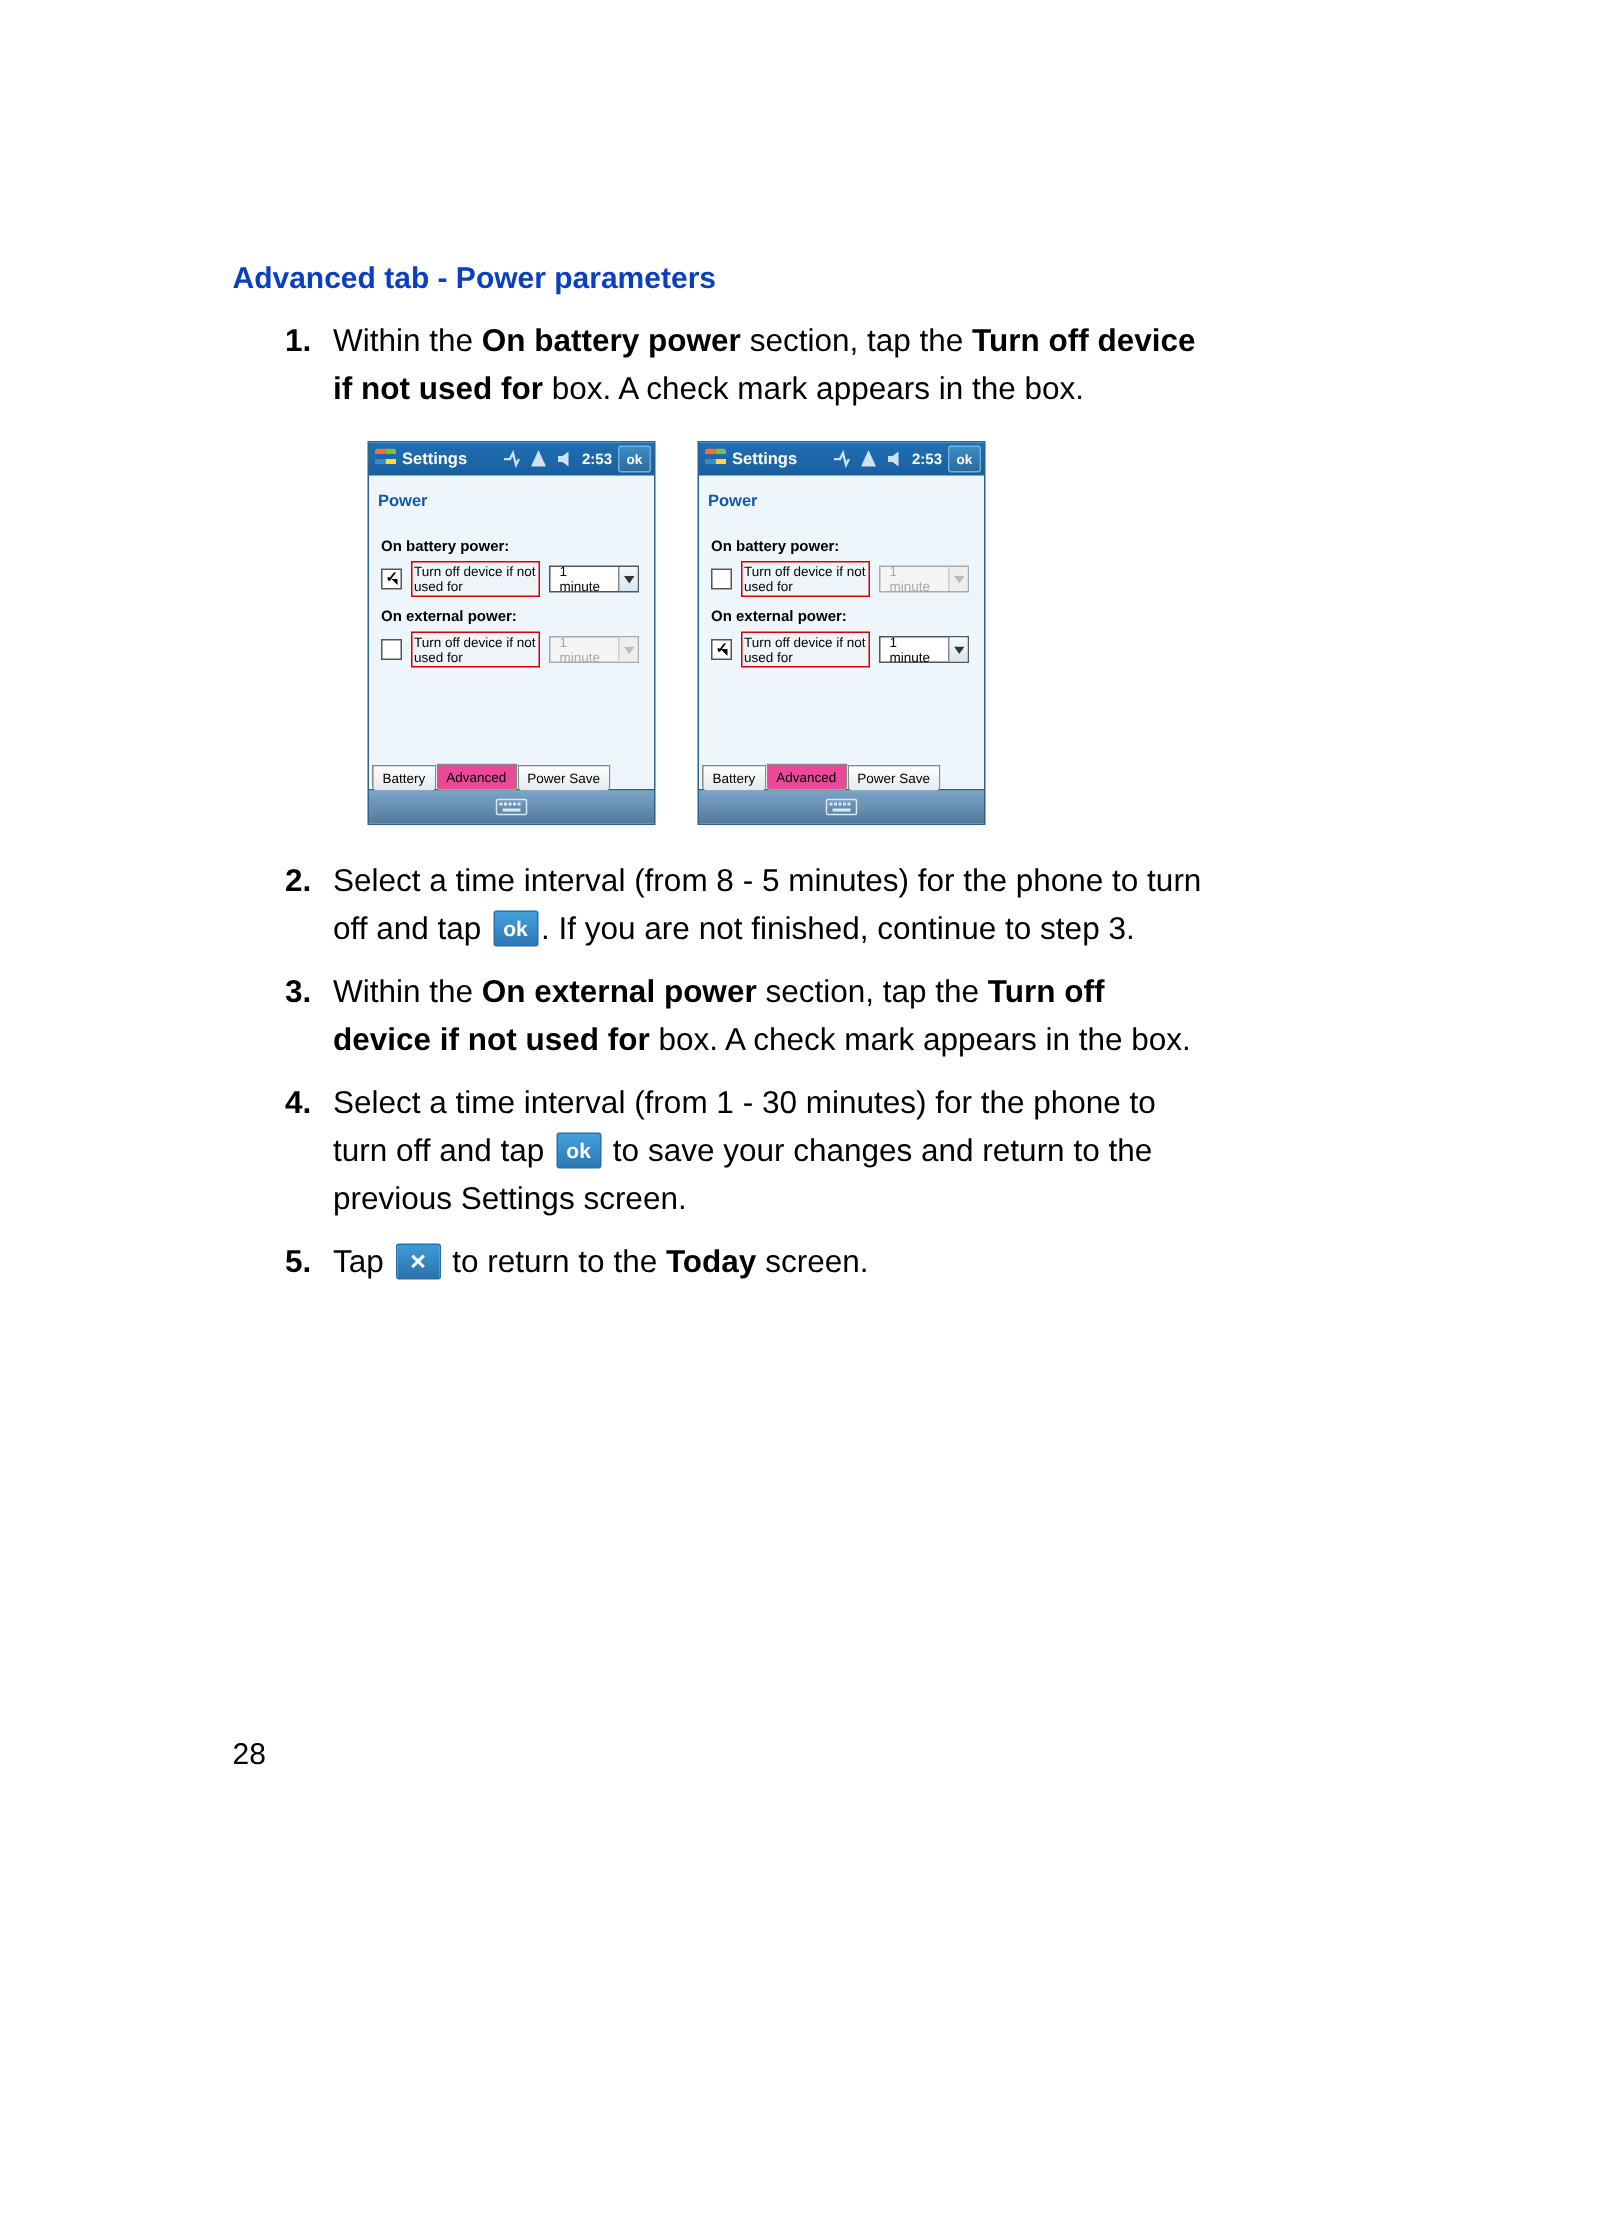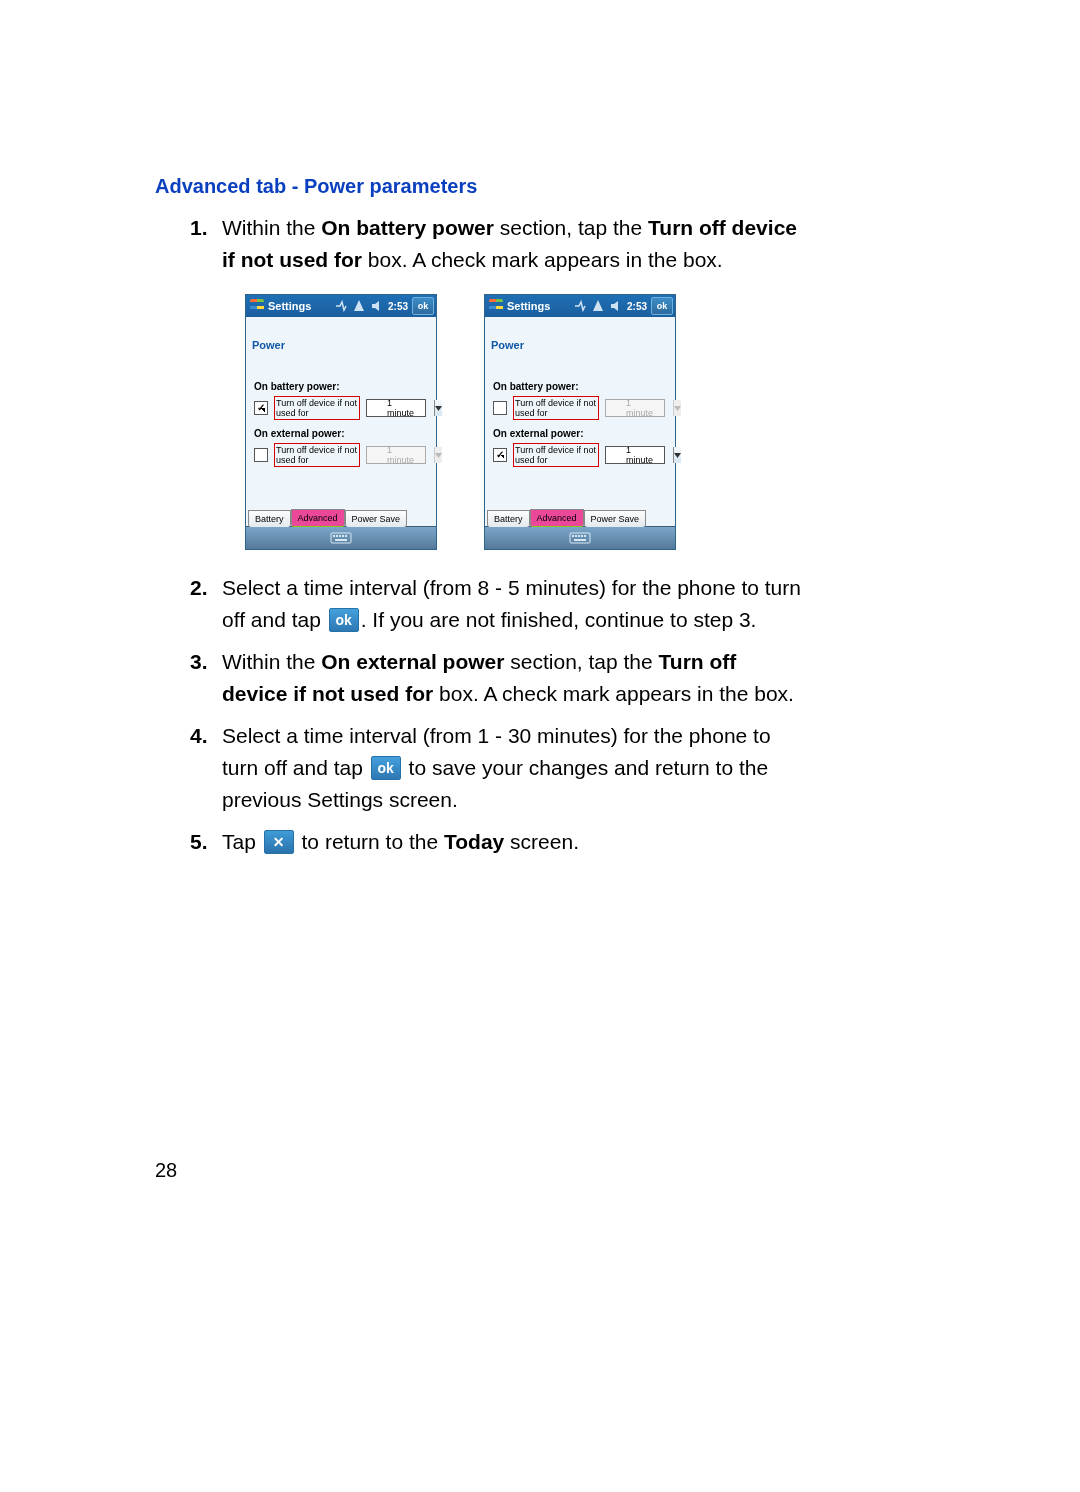--- a/index.html
+++ b/index.html
@@ -4,51 +4,51 @@
 <style>
   html,body{margin:0;padding:0;background:#fff;font-family:Arial,Helvetica,sans-serif;color:#000;}
   .page{width:956px;height:1492px;position:relative;box-sizing:border-box;padding:175px 155px 0 155px;}
   .section-title{color:#0a3fbf;font-weight:bold;font-size:20px;margin:0 0 14px 0;}
   .para{font-size:21px;line-height:32px;margin:0 0 14px 0;font-family:Arial,Helvetica,sans-serif;}
   .ol{list-style:none;margin:0;padding:0 0 0 35px;}
   .ol li{display:flex;font-size:21px;line-height:32px;margin-bottom:10px;font-family:Arial,Helvetica,sans-serif;}
   .lin{font-weight:bold;flex:0 0 32px;}
   .litxt{flex:1;}
   b{font-weight:bold;}
-  .figures{display:flex;gap:47px;margin:18px 0 22px 90px;}
+  .figures{display:flex;gap:28px;margin:18px 0 22px 90px;}
   .device{width:192px;height:256px;background:#eef6fb;border:1px solid #2e648b;box-sizing:border-box;display:flex;flex-direction:column;font-family:Tahoma,Arial,sans-serif;font-size:10px;color:#000;}
   
   .tbar{height:22px;background:linear-gradient(#1f6fb5,#1a5f9e);display:flex;align-items:center;color:#fff;font-weight:bold;font-size:11px;padding:0 2px;}
   .winflag{width:14px;height:14px;margin:0 4px 0 2px;position:relative;}
   .winflag::before{content:"";position:absolute;inset:0;background:
      linear-gradient(#ff6b35 0 50%, transparent 0) 0 0/50% 50% no-repeat,
      linear-gradient(#7cc142 0 50%, transparent 0) 100% 0/50% 50% no-repeat,
      linear-gradient(#3b8bd1 0 50%, transparent 0) 0 100%/50% 50% no-repeat,
      linear-gradient(#ffd93d 0 50%, transparent 0) 100% 100%/50% 50% no-repeat;
      border-radius:2px;}
   .tspacer{flex:1;}
   .ticon{width:16px;height:16px;margin:0 1px;display:flex;align-items:center;justify-content:center;fill:#cfe2f3;}
   .tclock{font-size:10px;font-weight:bold;margin:0 2px;}
   .okbtn-bar{width:20px;height:16px;background:linear-gradient(#3c8cc7,#2d6b9e);border:1px solid #6fb2de;border-radius:2px;display:flex;align-items:center;justify-content:center;font-size:9px;color:#fff;font-weight:bold;margin-left:2px;}
   
-  .subhdr{height:18px;padding:19px 6px;color:#1258a7;font-weight:bold;font-size:11px;display:flex;align-items:center;}
+  .subhdr{height:18px;padding:8px 6px;color:#1258a7;font-weight:bold;font-size:11px;display:flex;align-items:center;}
   
   .pcontent{flex:1;padding:6px 8px;}
   .grp-title{font-weight:bold;font-size:10px;margin:2px 0 4px 0;}
   .row{display:flex;align-items:center;gap:6px;margin-bottom:8px;}
   .chk{width:12px;height:12px;border:1px solid #555;background:#fff;display:flex;align-items:center;justify-content:center;flex-shrink:0;}
   .chk.checked::after{content:"";width:8px;height:8px;background:
      conic-gradient(from 45deg, transparent 0 12%, #000 0 25%, transparent 0);
   }
   .chk.checked::after{content:"✓";font-size:10px;line-height:8px;font-weight:bold;}
   .chklab{font-size:9px;line-height:10px;width:82px;}
   .hlbox{border:1px solid #d40000;padding:1px;}
   .dd{border:1px solid #555;height:16px;width:58px;display:flex;align-items:center;font-size:9px;background:#fff;}
   .dd.disabled{border-color:#aaa;color:#aaa;background:#f5f5f5;}
-  .dd .ddtxt{flex:1;padding:0 20px;}
+  .dd .ddtxt{flex:1;padding:0 6px;}
   .dd .ddar{width:12px;align-self:stretch;border-left:1px solid #888;display:flex;align-items:center;justify-content:center;background:linear-gradient(#f4f9fc,#d7e6f1);}
   .dd.disabled .ddar{border-left-color:#ccc;background:#eee;}
   .ddar svg{width:7px;height:5px;fill:#333;}
   .dd.disabled .ddar svg{fill:#bbb;}
   
   .tabs{display:flex;align-items:flex-end;height:22px;padding-left:2px;text-align:center;}
   .tab{border:1px solid #888;border-bottom:none;background:linear-gradient(#fdfdfd,#e3e9ee);font-size:9px;padding:3px 6px;border-radius:0 0 3px 3px;margin-right:0px;position:relative;top:1px;}
   .tab.active{background:#ec4899;border-bottom:1px solid #84cc16;z-index:2;}
   
   .softbar{height:22px;background:linear-gradient(#7aa6c9,#55799a);display:flex;align-items:center;justify-content:center;border-top:1px solid #3b5a75;}

